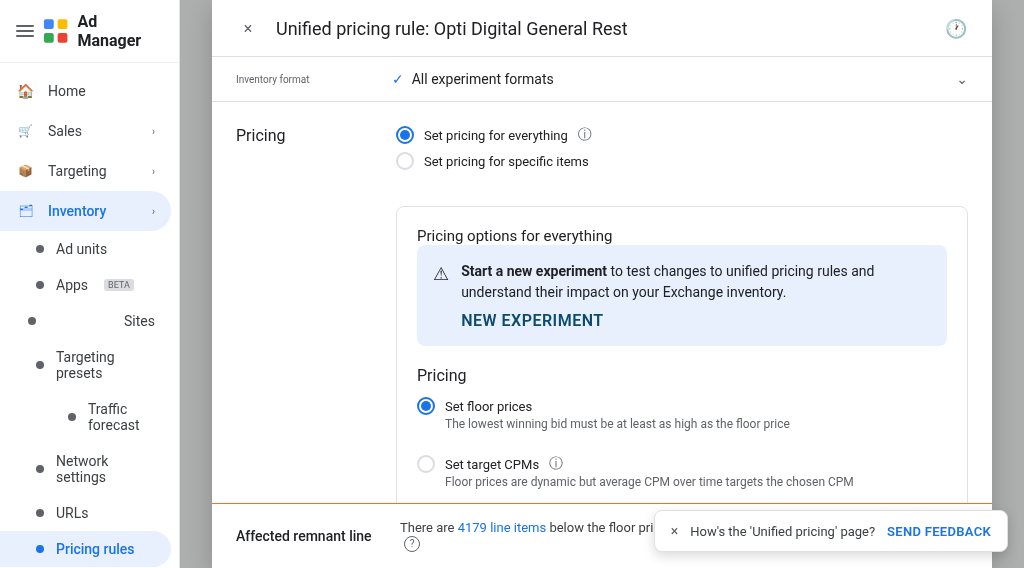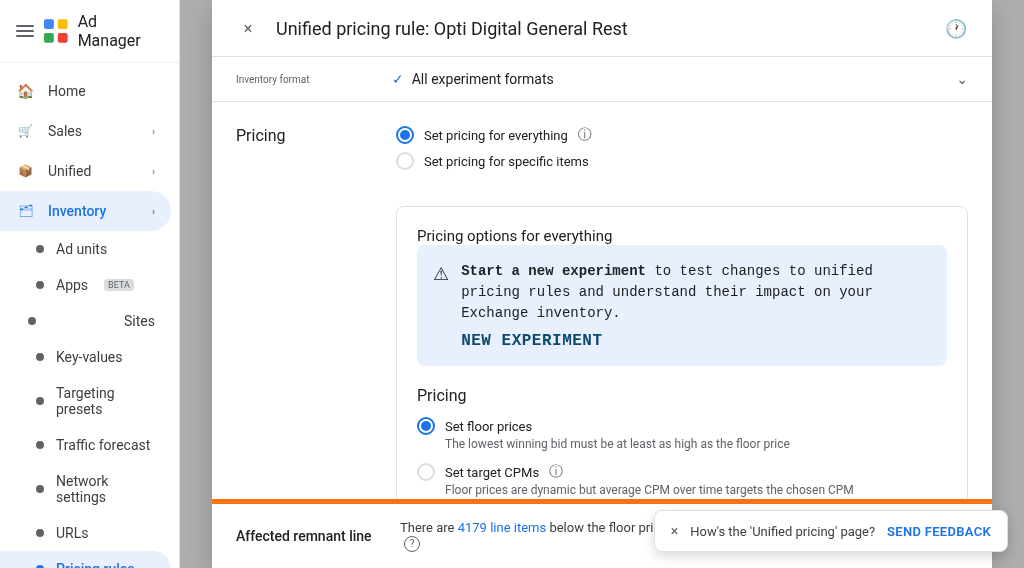--- a/index.html
+++ b/index.html
@@ -4,21 +4,21 @@
   <style>
     * { box-sizing: border-box; margin: 0; padding: 0; }
     body { font-family: 'Google Sans', Roboto, Arial, sans-serif; font-size: 14px; color: #202124; background: #f8f9fa; display: flex; height: 568px; overflow: hidden; }
 
     
     .sidebar { width: 180px; background: #fff; border-right: 1px solid #e0e0e0; display: flex; flex-direction: column; height: 100%; overflow-y: auto; }
     .sidebar-header { display: flex; align-items: center; gap: 8px; padding: 12px 16px; border-bottom: 1px solid #f0f0f0; }
     .hamburger { display: flex; flex-direction: column; gap: 3px; cursor: pointer; }
     .hamburger span { width: 18px; height: 2px; background: #5f6368; border-radius: 1px; }
     .logo { width: 28px; height: 28px; }
-    .logo-text { font-size: 16px; font-weight: 400; color: #202124; }
+    .logo-text { font-size: 16px; font-weight: 700; color: #202124; }
     .sidebar-nav { padding: 8px 0; flex: 1; }
     .nav-item { display: flex; align-items: center; gap: 12px; padding: 10px 16px; cursor: pointer; color: #3c4043; font-size: 14px; border-radius: 0 20px 20px 0; margin-right: 8px; position: relative; }
     .nav-item.active { background: #e8f0fe; color: #1a73e8; font-weight: 500; }
     .nav-item .nav-icon { width: 20px; height: 20px; display: flex; align-items: center; justify-content: center; flex-shrink: 0; }
     .nav-item .nav-dot { width: 8px; height: 8px; border-radius: 50%; background: #5f6368; flex-shrink: 0; }
     .nav-item .badge { font-size: 9px; background: #dadce0; color: #5f6368; padding: 1px 4px; border-radius: 3px; margin-left: 4px; }
     .nav-item .chevron { margin-left: auto; font-size: 10px; color: #5f6368; }
 
     
     .main { flex: 1; display: flex; flex-direction: column; height: 100%; overflow: hidden; }
@@ -53,33 +53,33 @@
     .radio-circle.selected { border-color: #1a73e8; }
     .radio-inner { width: 10px; height: 10px; border-radius: 50%; background: #1a73e8; }
     .radio-label { font-size: 13px; color: #202124; }
     .help-icon { color: #5f6368; font-size: 14px; cursor: pointer; }
 
     .pricing-card { border: 1px solid #e0e0e0; border-radius: 8px; padding: 20px; }
 
     
     .experiment-banner { background: #e8f0fe; border-radius: 8px; padding: 16px; margin-bottom: 20px; display: flex; gap: 12px; align-items: flex-start; }
     .experiment-icon { font-size: 18px; flex-shrink: 0; margin-top: 2px; }
-    .experiment-text { flex: 1; font-family: Liberation Mono, monospace; }
+    .experiment-text { flex: 1; }
     .experiment-text p { font-size: 14px; color: #202124; line-height: 1.5; margin-bottom: 8px; }
     .experiment-link { font-size: 16px; font-weight: 600; color: #0c4a6e; letter-spacing: 0.5px; cursor: pointer; text-transform: uppercase; }
 
     
     .inner-pricing-label { font-size: 16px; color: #202124; margin-bottom: 12px; }
-    .pricing-radio-group { display: flex; flex-direction: column; gap: 12px; margin-bottom: 16px; }
+    .pricing-radio-group { display: flex; flex-direction: column; gap: 24px; margin-bottom: 16px; }
     .pricing-radio-item { display: flex; flex-direction: column; gap: 2px; }
     .pricing-radio-row { display: flex; align-items: center; gap: 10px; }
     .pricing-radio-desc { font-size: 12px; color: #5f6368; margin-left: 28px; }
 
     
-    .dialog-footer { border-top: 5px solid #f97316; padding: 16px 24px; display: flex; align-items: center; gap: 24px; flex-shrink: 0; }
+    .dialog-footer { border-top: 1px solid #f97316; padding: 16px 24px; display: flex; align-items: center; gap: 24px; flex-shrink: 0; }
     .footer-section-label { font-size: 14px; font-weight: 500; color: #202124; min-width: 140px; }
     .footer-info { font-size: 13px; color: #3c4043; flex: 1; }
     .footer-info a { color: #1a73e8; text-decoration: none; }
     .help-circle { display: inline-flex; align-items: center; justify-content: center; width: 16px; height: 16px; border-radius: 50%; border: 1px solid #5f6368; color: #5f6368; font-size: 10px; cursor: pointer; margin-left: 4px; }
     .btn-save { background: #1a73e8; color: #fff; border: none; padding: 8px 20px; border-radius: 4px; font-size: 14px; font-weight: 500; cursor: pointer; }
     .btn-cancel { background: transparent; color: #1a73e8; border: none; padding: 8px 12px; border-radius: 4px; font-size: 14px; font-weight: 500; cursor: pointer; letter-spacing: 0.3px; }
 
     
     .feedback-toast { position: fixed; bottom: 16px; right: 16px; background: #fff; border: 1px solid #e0e0e0; border-radius: 8px; padding: 12px 16px; display: flex; align-items: center; gap: 12px; box-shadow: 0 4px 12px rgba(0,0,0,0.15); z-index: 100; }
     .toast-close { color: #5f6368; cursor: pointer; font-size: 14px; }
@@ -112,21 +112,21 @@
       <span class="nav-icon">🏠</span>
       <span>Home</span>
     </div>
     <div class="nav-item">
       <span class="nav-icon" style="font-size:12px;">🛒</span>
       <span>Sales</span>
       <span class="chevron">›</span>
     </div>
     <div class="nav-item">
       <span class="nav-icon" style="font-size:12px;">📦</span>
-      <span>Unified</span>
+      <span>Targeting</span>
       <span class="chevron">›</span>
     </div>
     <div class="nav-item active" style="color:#1a73e8;">
       <span class="nav-icon" style="font-size:12px;">🗂</span>
       <span>Inventory</span>
       <span class="chevron">›</span>
     </div>
     <div class="nav-item" style="padding-left:36px;">
       <span class="nav-dot"></span>
       <span>Ad units</span>
@@ -135,27 +135,23 @@
       <span class="nav-dot"></span>
       <span>Apps</span>
       <span class="badge">BETA</span>
     </div>
     <div class="nav-item" style="padding-left:28px;justify-content:space-between;">
       <span class="nav-dot"></span>
       <span>Sites</span>
     </div>
     <div class="nav-item" style="padding-left:36px;">
       <span class="nav-dot"></span>
-      <span>Key-values</span>
-    </div>
-    <div class="nav-item" style="padding-left:36px;">
-      <span class="nav-dot"></span>
       <span>Targeting presets</span>
     </div>
-    <div class="nav-item" style="padding-left:36px;">
+    <div class="nav-item" style="padding-left:36px;margin-left:32px;">
       <span class="nav-dot"></span>
       <span>Traffic forecast</span>
     </div>
     <div class="nav-item" style="padding-left:36px;">
       <span class="nav-dot"></span>
       <span>Network settings</span>
     </div>
     <div class="nav-item" style="padding-left:36px;">
       <span class="nav-dot"></span>
       <span>URLs</span>

